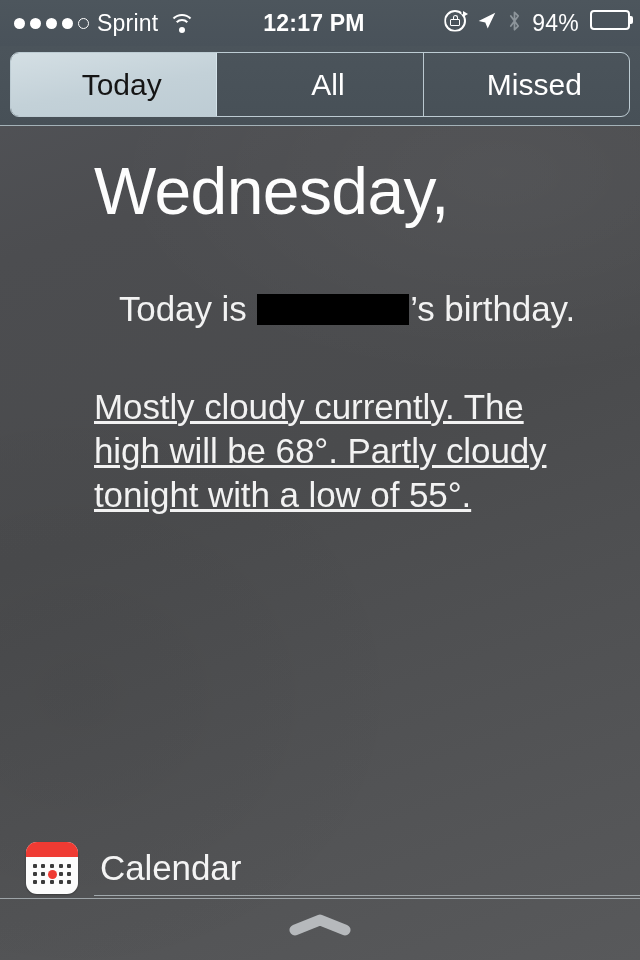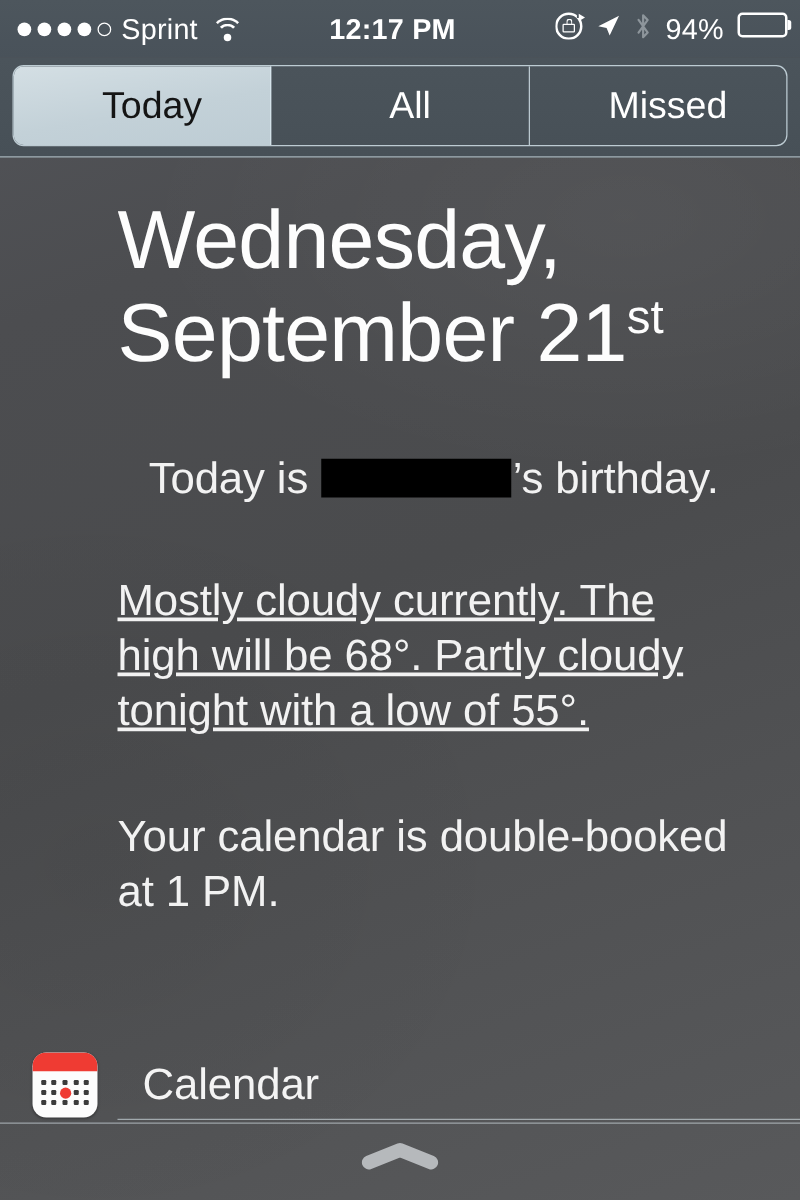--- a/index.html
+++ b/index.html
@@ -202,21 +202,21 @@
     grid-auto-rows:8px;
     justify-items:center; align-items:center;
   }
   .cal-icon .grid span{
     width:4px; height:4px; background:#3b3b3b; border-radius:1px;
   }
   .cal-icon .grid span.sel{
     width:9px; height:9px; background:#ef3b33; border-radius:50%;
   }
   .app-name{
-    margin-left:36px;
+    margin-left:22px;
     font-size:35px;
     color:#f4f4f4;
     letter-spacing:-0.1px;
     font-weight:400;
   }
 
   .divider-inset{
     position:absolute; left:94px; right:0; bottom:64px;
     height:1px; background:rgba(228,240,246,0.55);
     z-index:2;
@@ -282,28 +282,26 @@
       <div class="seg active">Today</div>
       <div class="seg">All</div>
       <div class="seg">Missed</div>
     </div>
   </div>
 
   <div class="content">
 
     <div class="headline">
       <div>Wednesday,</div>
-      <div><span>September 21</span><span class="ord">st</span></div>
     </div>
 
     <div class="para birthday"><span>Today is </span><span class="redaction"></span><span>’s birthday.</span></div>
 
     <div class="para weather">Mostly cloudy currently. The high will be 68°. Partly cloudy tonight with a low of 55°.</div>
 
-    <div class="para calendar">Your calendar is double-booked at 1 PM.</div>
   </div>
 
   <div class="app-row">
     <div class="cal-icon">
       <div class="top"></div>
       <div class="grid">
         <span></span>
           <span></span>
           <span></span>
           <span></span>

